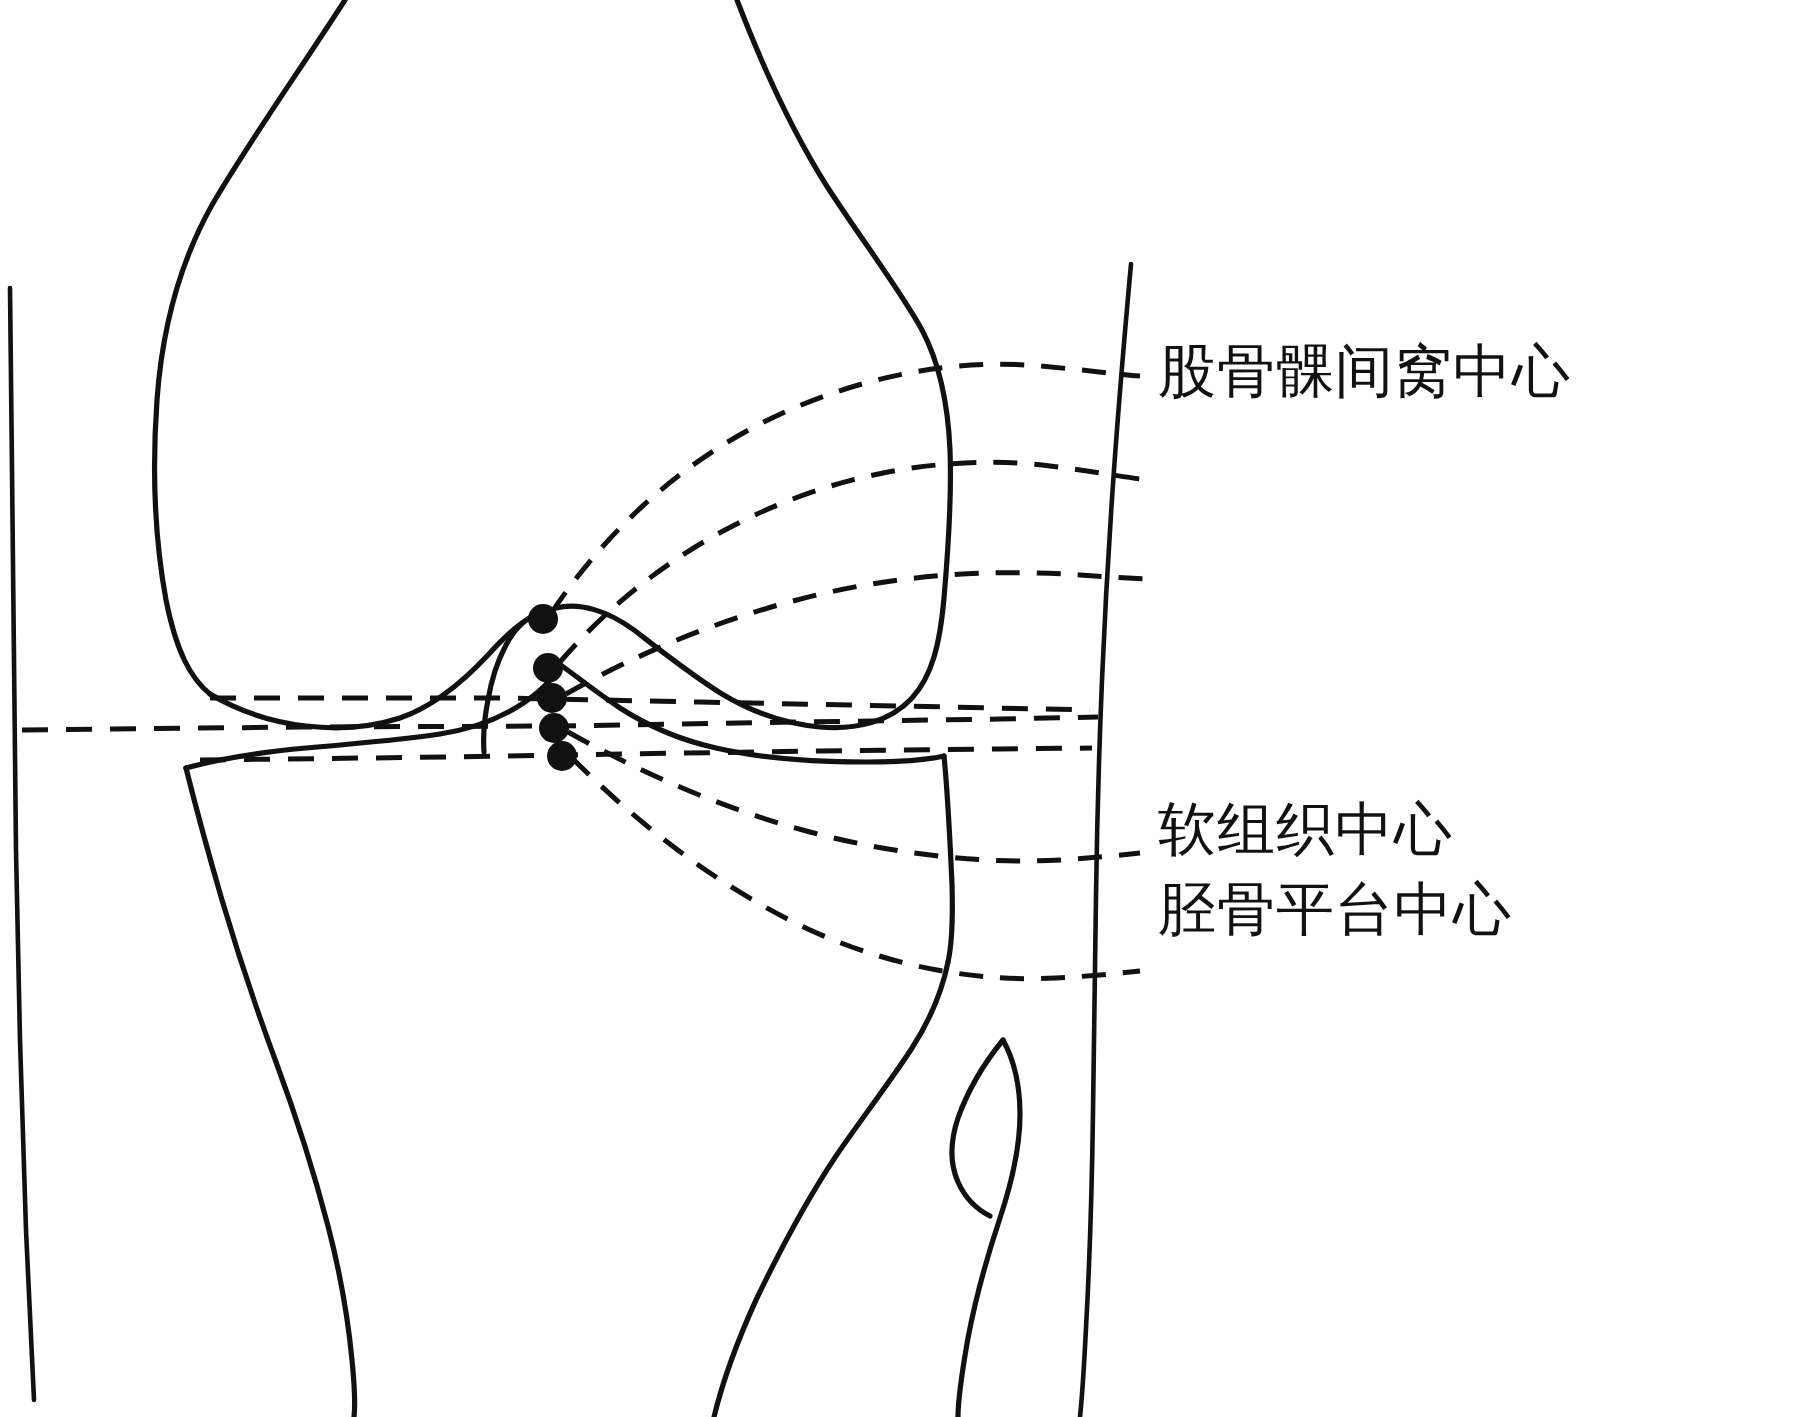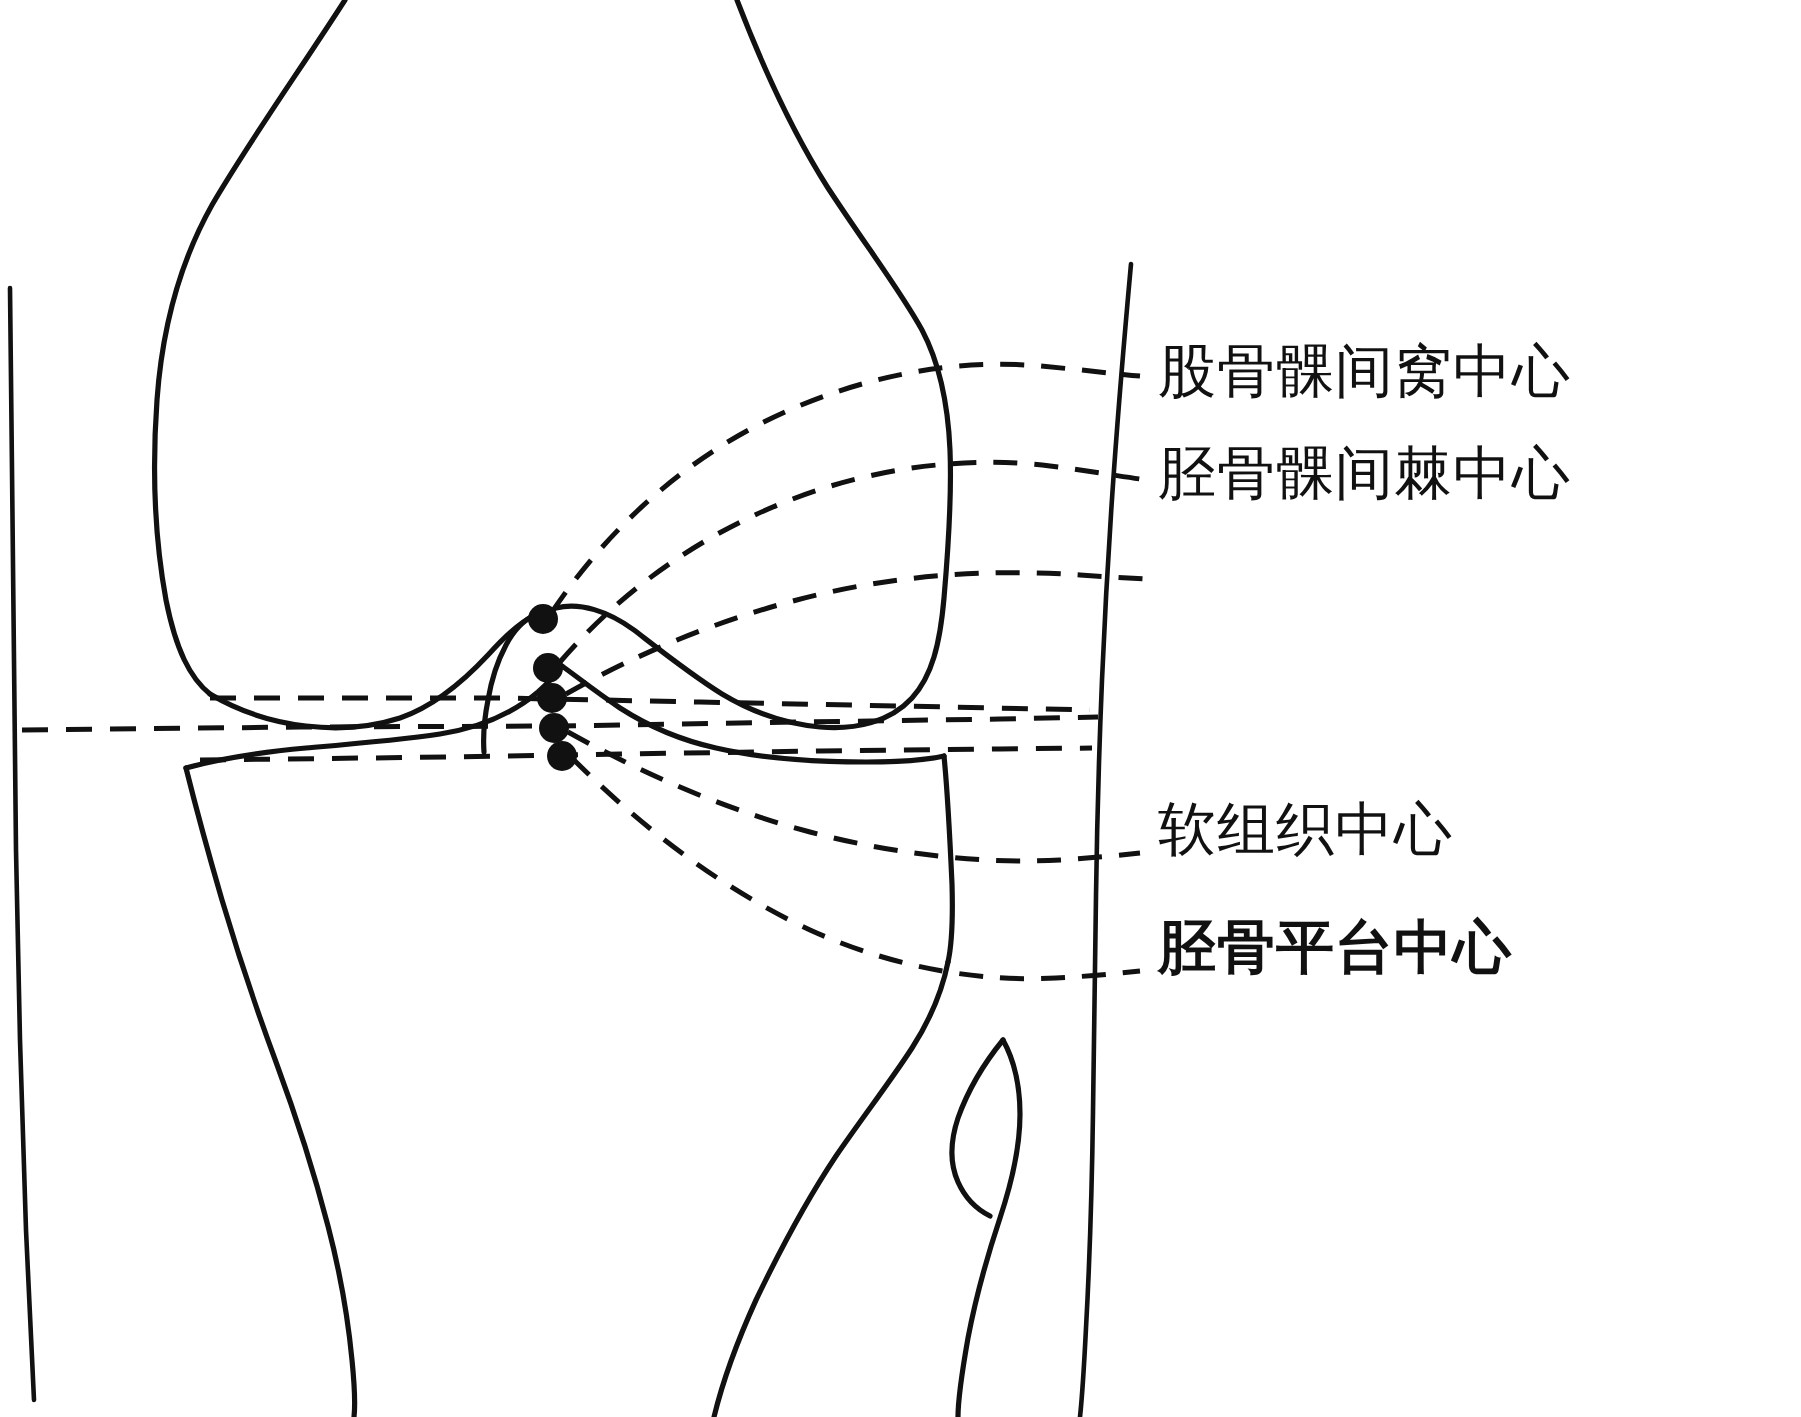--- a/index.html
+++ b/index.html
@@ -205,20 +205,19 @@
       <circle class="landmark-dot" cx="548" cy="668" r="15"></circle>
       <circle class="landmark-dot" cx="552" cy="698" r="15"></circle>
       <circle class="landmark-dot" cx="554" cy="728" r="15"></circle>
       <circle class="landmark-dot" cx="562" cy="756" r="15"></circle>
     </g>
 
   </svg>
 
   <div class="label-text" style="left:1158px; top:342px;">股骨髁间窝中心</div>
 
-  <div class="label-text" style="left:1158px; top:444px;">胫骨髁间棘中心</div>
 
 
   <div class="label-text" style="left:1158px; top:800px;text-align:center;">软组织中心</div>
 
-  <div class="label-text" style="left:1158px; top:918px;font-weight:bold;">胫骨平台中心</div>
+  <div class="label-text" style="left:1158px; top:880px;">胫骨平台中心</div>
 
 </div>
 
 </body></html>

